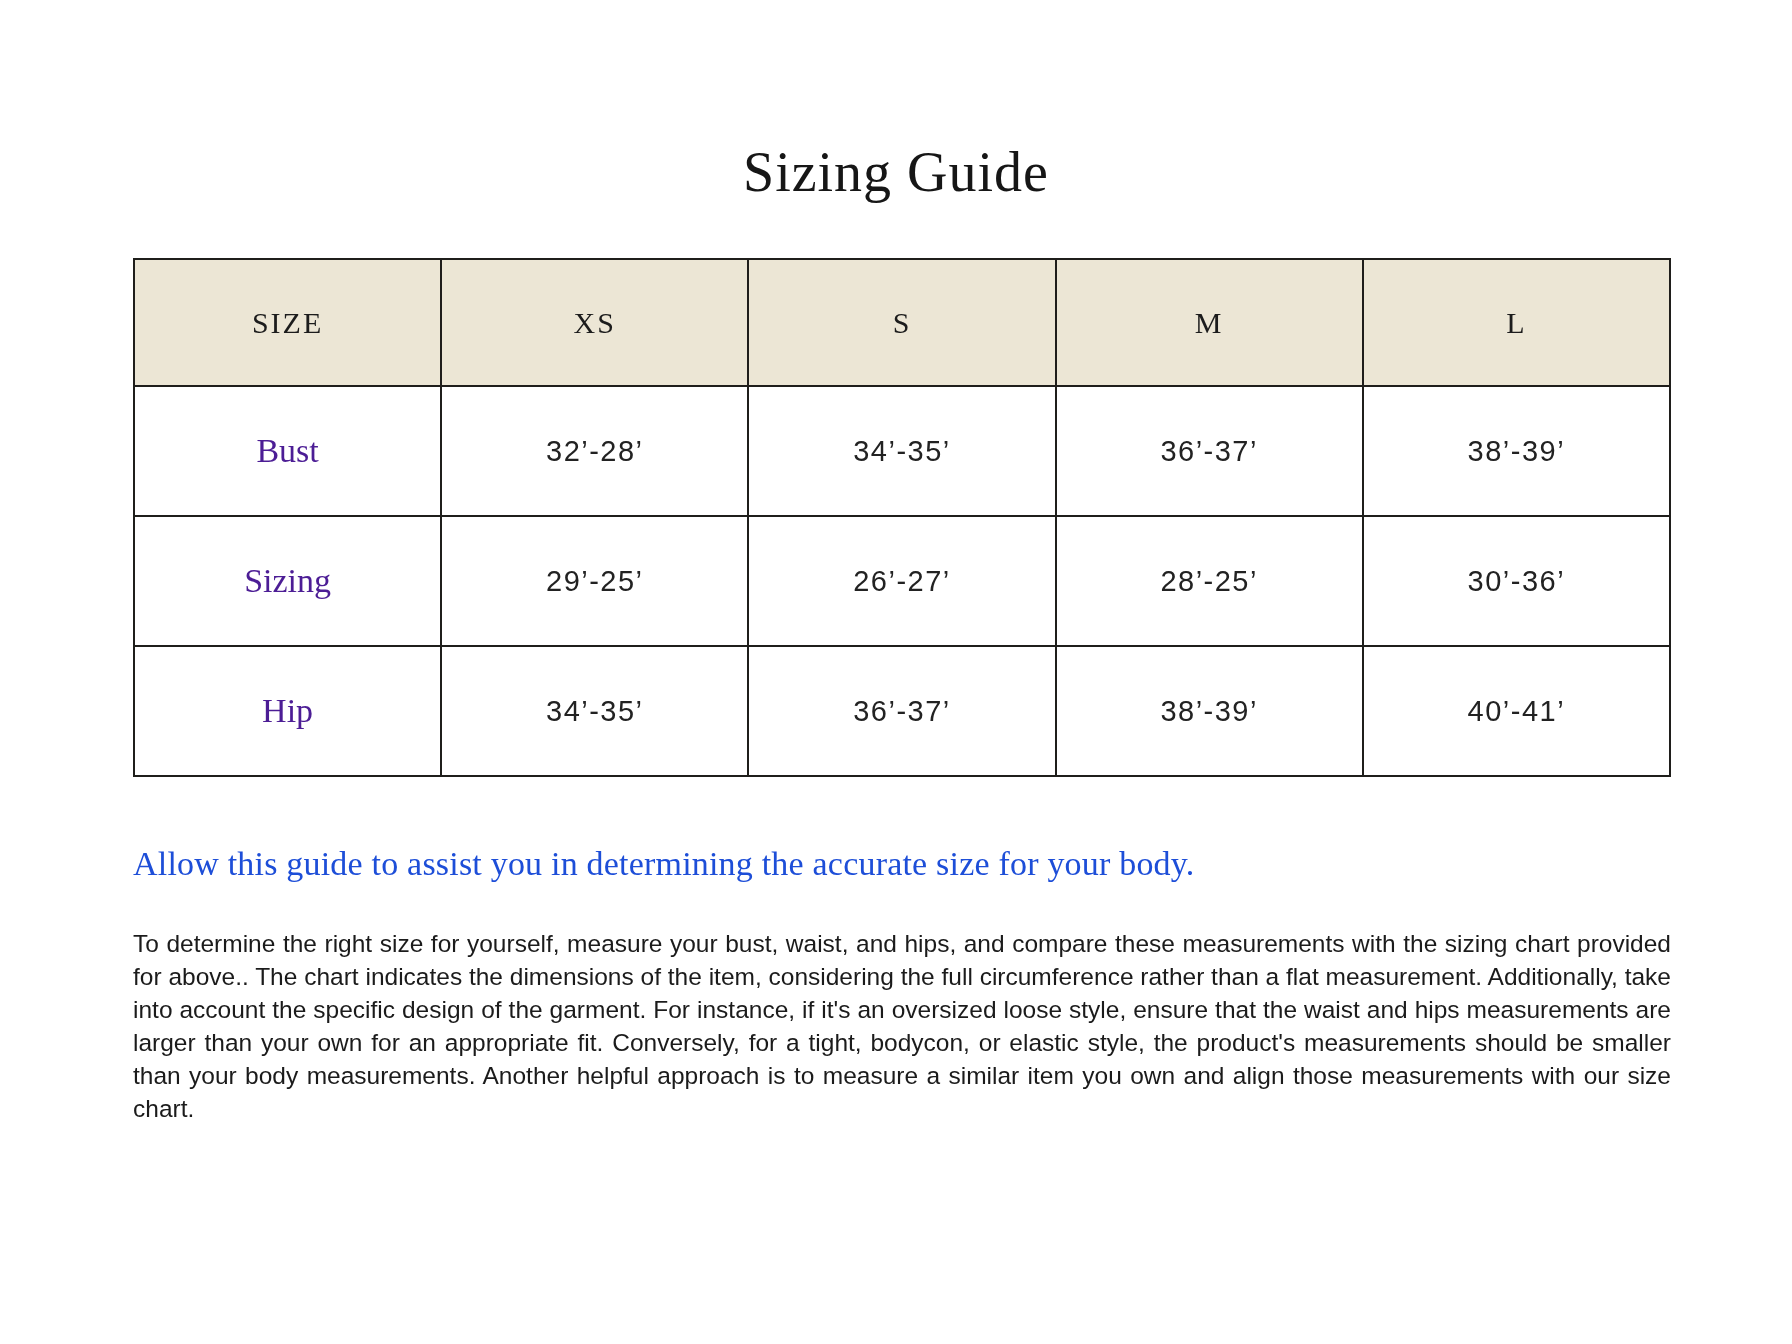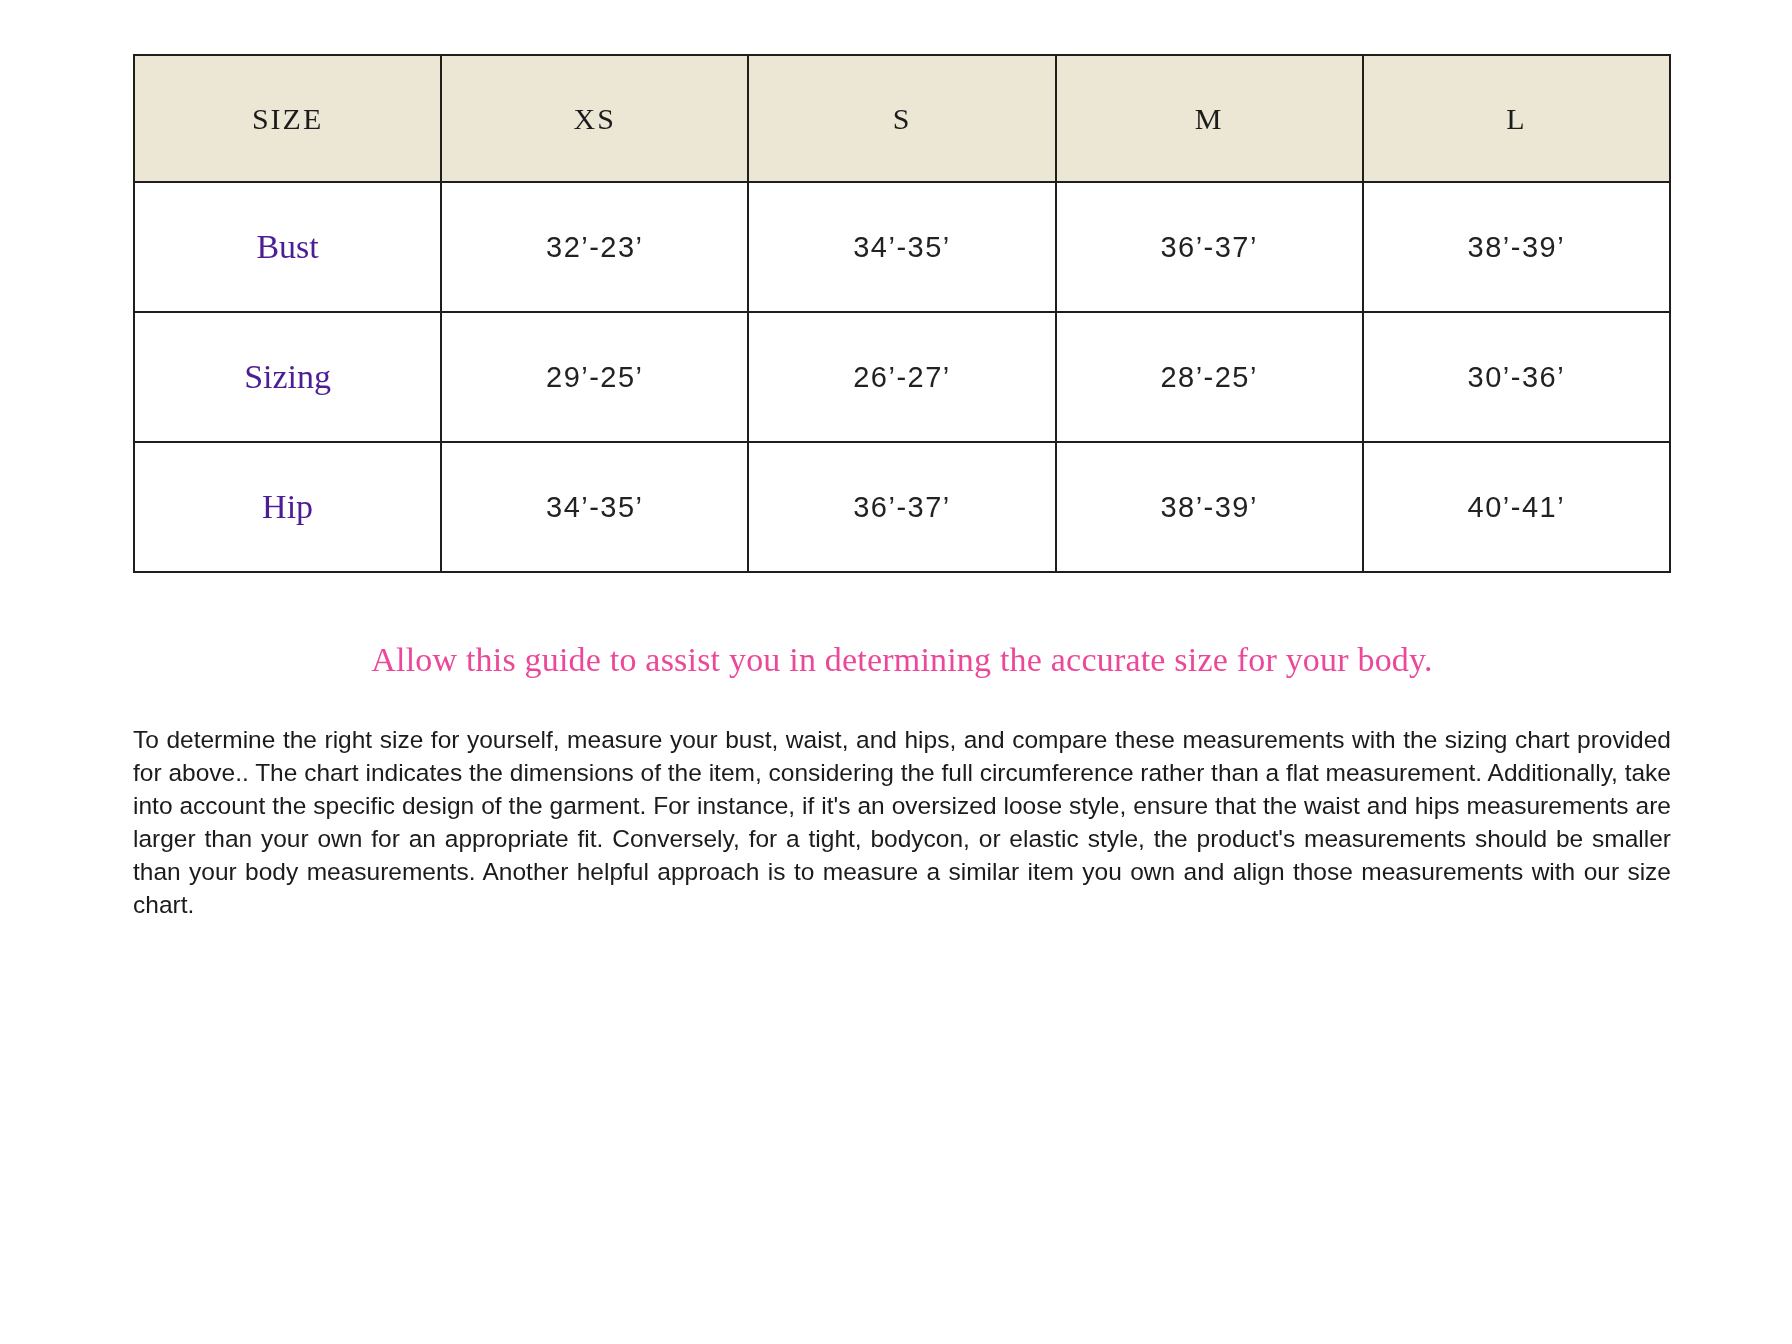--- a/index.html
+++ b/index.html
@@ -58,22 +58,21 @@
     font-size:29px;
     letter-spacing:1.5px;
     color:#222222;
   }
   .lead {
     margin-top:68px;
     font-family:"Liberation Serif", serif;
     font-weight:400;
     font-size:34px;
     letter-spacing:0.2px;
-    color:#ec4899;
-    text-align:center;
+    color:#1d4ed8;
   }
   .body-text {
     margin-top:44px;
     font-size:24.5px;
     line-height:33px;
     text-align:justify;
     color:#1b1b1b;
   }
   .contact {
     margin-top:47px;
@@ -86,37 +85,38 @@
     text-decoration:underline;
     text-underline-offset:4px;
     cursor:pointer;
   }
 </style>
 </head>
 <body>
 
 <div class="page">
 
+  <h1 class="title">Sizing Guide</h1>
 
   <div class="content">
 
     <table class="sizing">
       <thead>
         <tr>
           <th>SIZE</th>
           <th>XS</th>
           <th>S</th>
           <th>M</th>
           <th>L</th>
         </tr>
       </thead>
       <tbody>
         <tr>
           <td class="row-label">Bust</td>
-          <td class="size-value">32’-23’</td>
+          <td class="size-value">32’-28’</td>
           <td class="size-value">34’-35’</td>
           <td class="size-value">36’-37’</td>
           <td class="size-value">38’-39’</td>
         </tr>
         <tr>
           <td class="row-label">Sizing</td>
           <td class="size-value">29’-25’</td>
           <td class="size-value">26’-27’</td>
           <td class="size-value">28’-25’</td>
           <td class="size-value">30’-36’</td>

